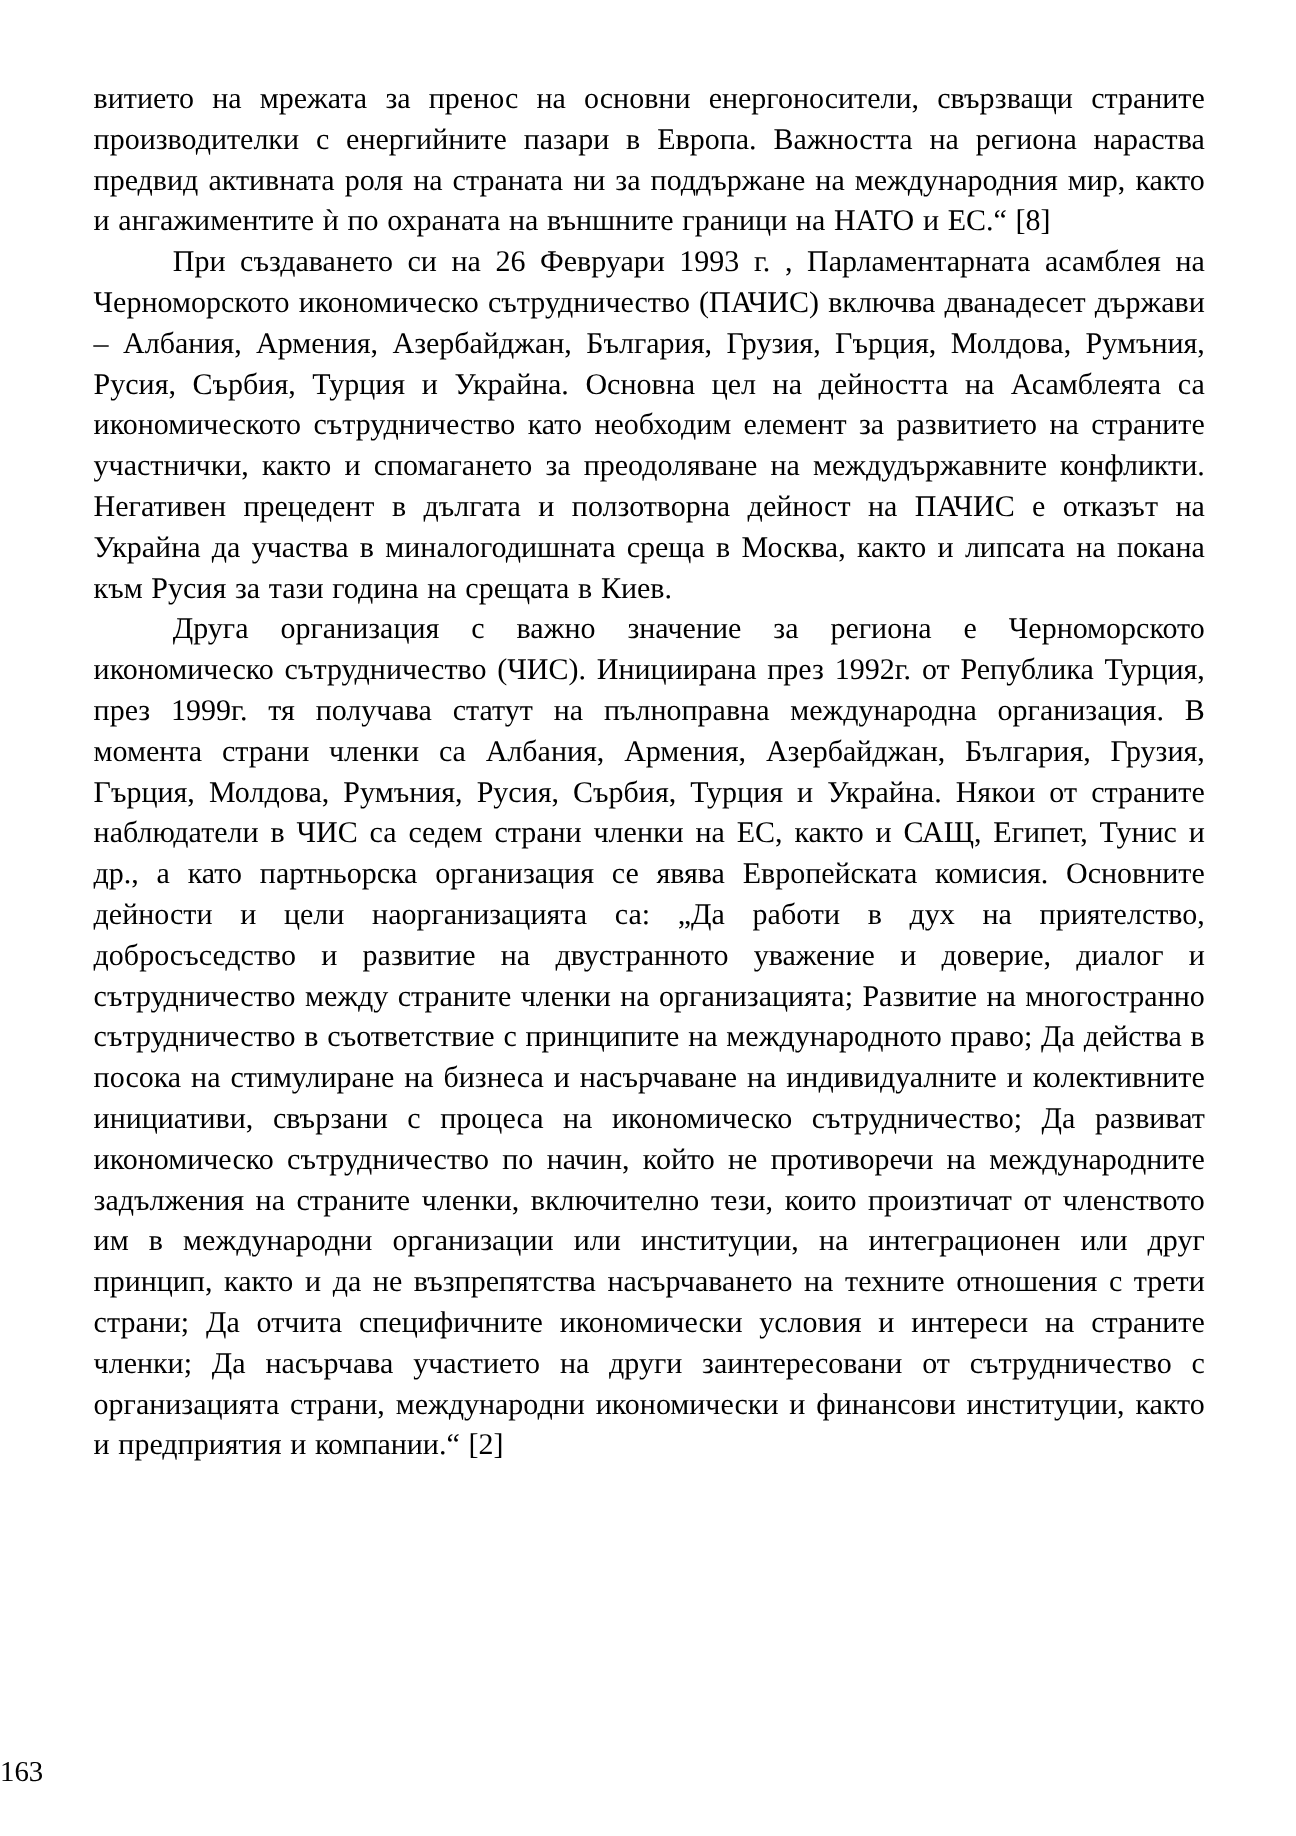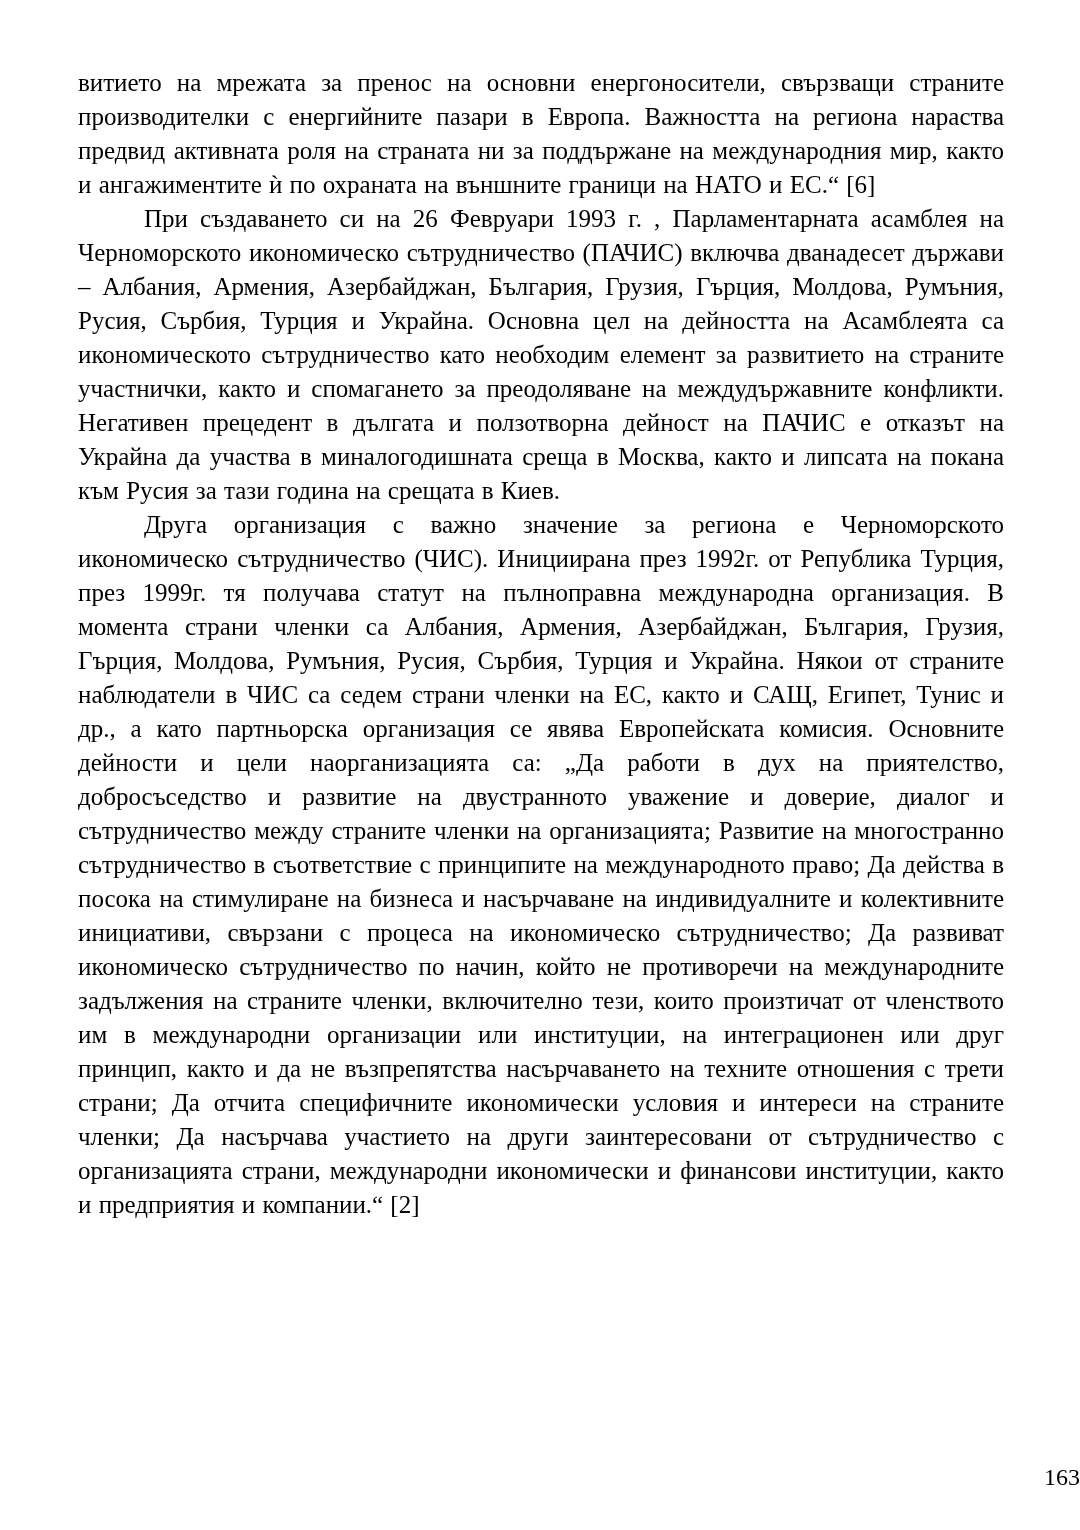--- a/index.html
+++ b/index.html
@@ -33,28 +33,28 @@
     padding: 0;
   }
   .para.indent {
     text-indent: 66px;
   }
   .page-number {
     position: absolute;
     top: 1462px;
     left: 0;
     width: 100%;
-    text-align: right;
+    text-align: left;
     font-size: 24px;
     line-height: 30px;
   }
 </style>
 </head>
 <body>
 
 <div class="page">
   <div class="text-block">
-    <p class="para">витието на мрежата за пренос на основни енергоносители, свързващи страните производителки с енергийните пазари в Европа. Важността на региона нараства предвид активната роля на страната ни за поддържане на международния мир, както и ангажиментите ѝ по охраната на външните граници на НАТО и ЕС.“ [6]</p>
+    <p class="para">витието на мрежата за пренос на основни енергоносители, свързващи страните производителки с енергийните пазари в Европа. Важността на региона нараства предвид активната роля на страната ни за поддържане на международния мир, както и ангажиментите ѝ по охраната на външните граници на НАТО и ЕС.“ [8]</p>
     <p class="para indent">При създаването си на 26 Февруари 1993 г. , Парламентарната асамблея на Черноморското икономическо сътрудничество (ПАЧИС) включва дванадесет държави – Албания, Армения, Азербайджан, България, Грузия, Гърция, Молдова, Румъния, Русия, Сърбия, Турция и Украйна. Основна цел на дейността на Асамблеята са икономическото сътрудничество като необходим елемент за развитието на страните участнички, както и спомагането за преодоляване на междудържавните конфликти. Негативен прецедент в дългата и ползотворна дейност на ПАЧИС е отказът на Украйна да участва в миналогодишната среща в Москва, както и липсата на покана към Русия за тази година на срещата в Киев.</p>
     <p class="para indent">Друга организация с важно значение за региона е Черноморското икономическо сътрудничество (ЧИС). Инициирана през 1992г. от Република Турция, през 1999г. тя получава статут на пълноправна международна организация. В момента страни членки са Албания, Армения, Азербайджан, България, Грузия, Гърция, Молдова, Румъния, Русия, Сърбия, Турция и Украйна. Някои от страните наблюдатели в ЧИС са седем страни членки на ЕС, както и САЩ, Египет, Тунис и др., а като партньорска организация се явява Европейската комисия. Основните дейности и цели наорганизацията са: „Да работи в дух на приятелство, добросъседство и развитие на двустранното уважение и доверие, диалог и сътрудничество между страните членки на организацията; Развитие на многостранно сътрудничество в съответствие с принципите на международното право; Да действа в посока на стимулиране на бизнеса и насърчаване на индивидуалните и колективните инициативи, свързани с процеса на икономическо сътрудничество; Да развиват икономическо сътрудничество по начин, който не противоречи на международните задължения на страните членки, включително тези, които произтичат от членството им в международни организации или институции, на интеграционен или друг принцип, както и да не възпрепятства насърчаването на техните отношения с трети страни; Да отчита специфичните икономически условия и интереси на страните членки; Да насърчава участието на други заинтересовани от сътрудничество с организацията страни, международни икономически и финансови институции, както и предприятия и компании.“ [2]</p>
   </div>
   <div class="page-number">163</div>
 </div>
 
 </body></html>

